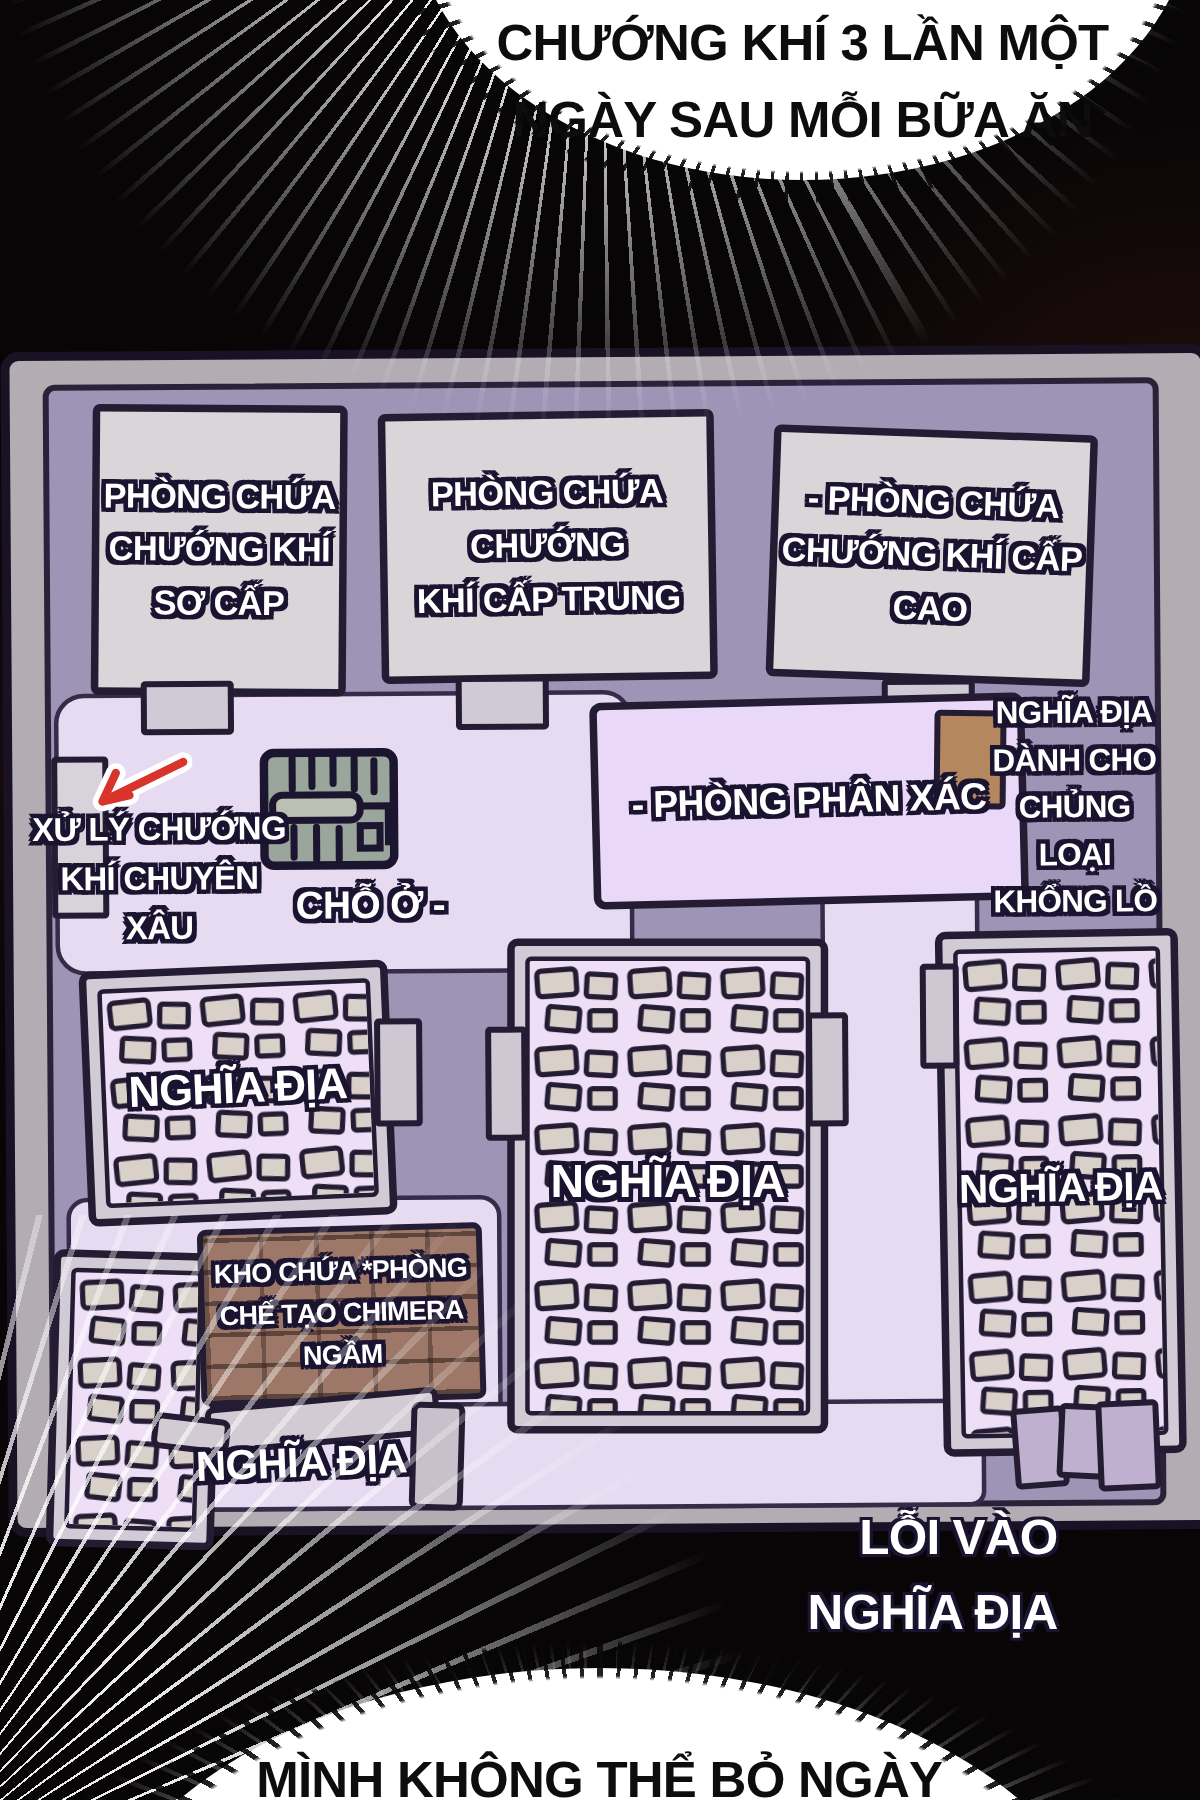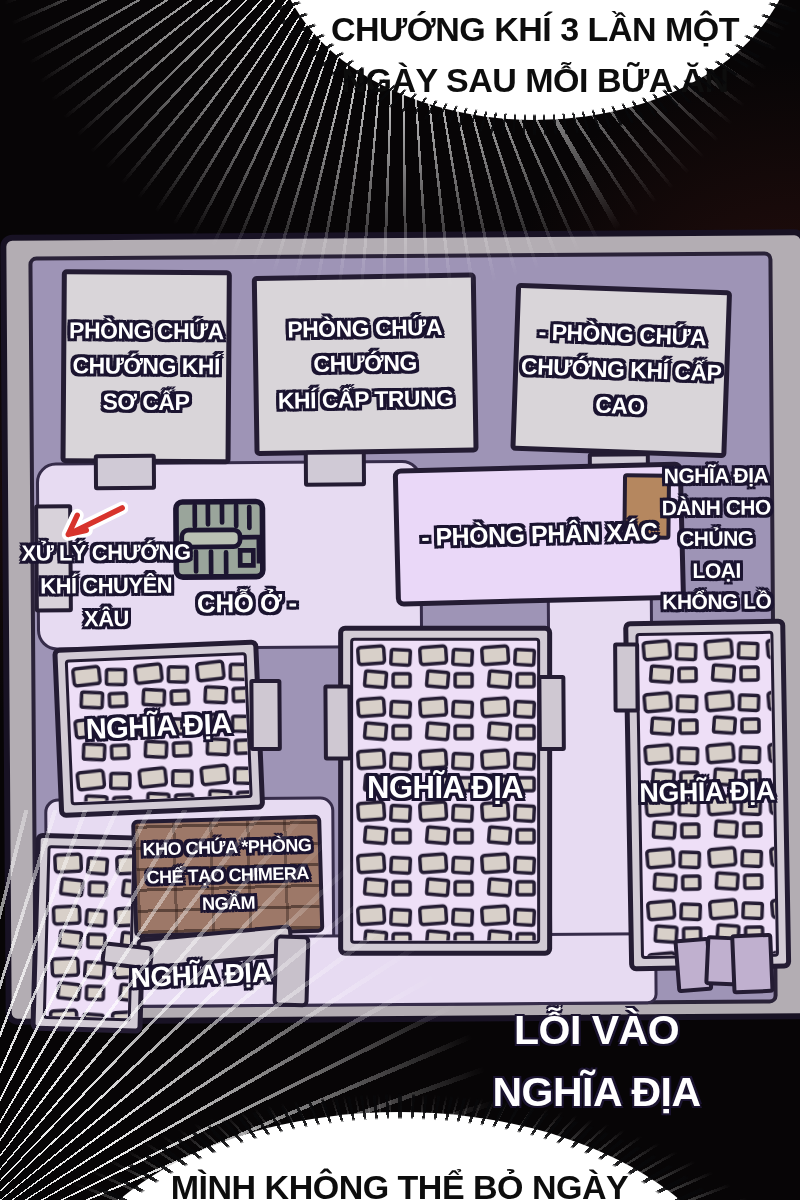--- a/index.html
+++ b/index.html
@@ -64,22 +64,22 @@
   .bubble::after{content:"";position:absolute;inset:-5%;border-radius:50%;
     background:repeating-conic-gradient(rgba(8,8,10,.9) 0 .7deg, transparent .7deg 3.1deg);
     -webkit-mask:radial-gradient(ellipse closest-side, transparent 88%, #000 89%, #000 98%, transparent 99%);
             mask:radial-gradient(ellipse closest-side, transparent 88%, #000 89%, #000 98%, transparent 99%);}
   .bubble-top{left:275px;top:-245px;width:520px;height:365px;}
   .bubble-top .btxt{position:absolute;left:0;right:0;bottom:14px;
     font-size:34px;font-weight:700;color:#0d0d0d;text-align:center;line-height:1.5;letter-spacing:-.5px;}
   .bubble-bottom{left:52px;top:1112px;width:695px;height:430px;}
   .bubble-bottom .btxt{position:absolute;left:0;right:0;top:56px;
     font-size:34px;font-weight:700;color:#0d0d0d;text-align:center;letter-spacing:-.5px;}
-  .entrance{left:464px;top:1000px;width:265px;font-size:41px;line-height:1.5;z-index:7;
-    text-shadow:2px 2px 0 #1b1430,-2px -2px 0 #1b1430,2px -2px 0 #1b1430,-2px 2px 0 #1b1430;}
+  .entrance{left:440px;top:1000px;width:265px;font-size:33px;line-height:1.5;z-index:7;
+    text-shadow:2px 2px 0 #1b1430,-2px -2px 0 #1b1430,2px -2px 0 #1b1430,-2px 2px 0 #1b1430;text-align:right;}
   .arrow-red{stroke:var(--arrow_red,#d8342c);}
 </style>
 </head>
 <body>
 
 <div class="rays rays-top"></div>
 <div class="rays rays-bl"></div>
 <div class="rays rays-bot"></div>
 
 <div class="map">

